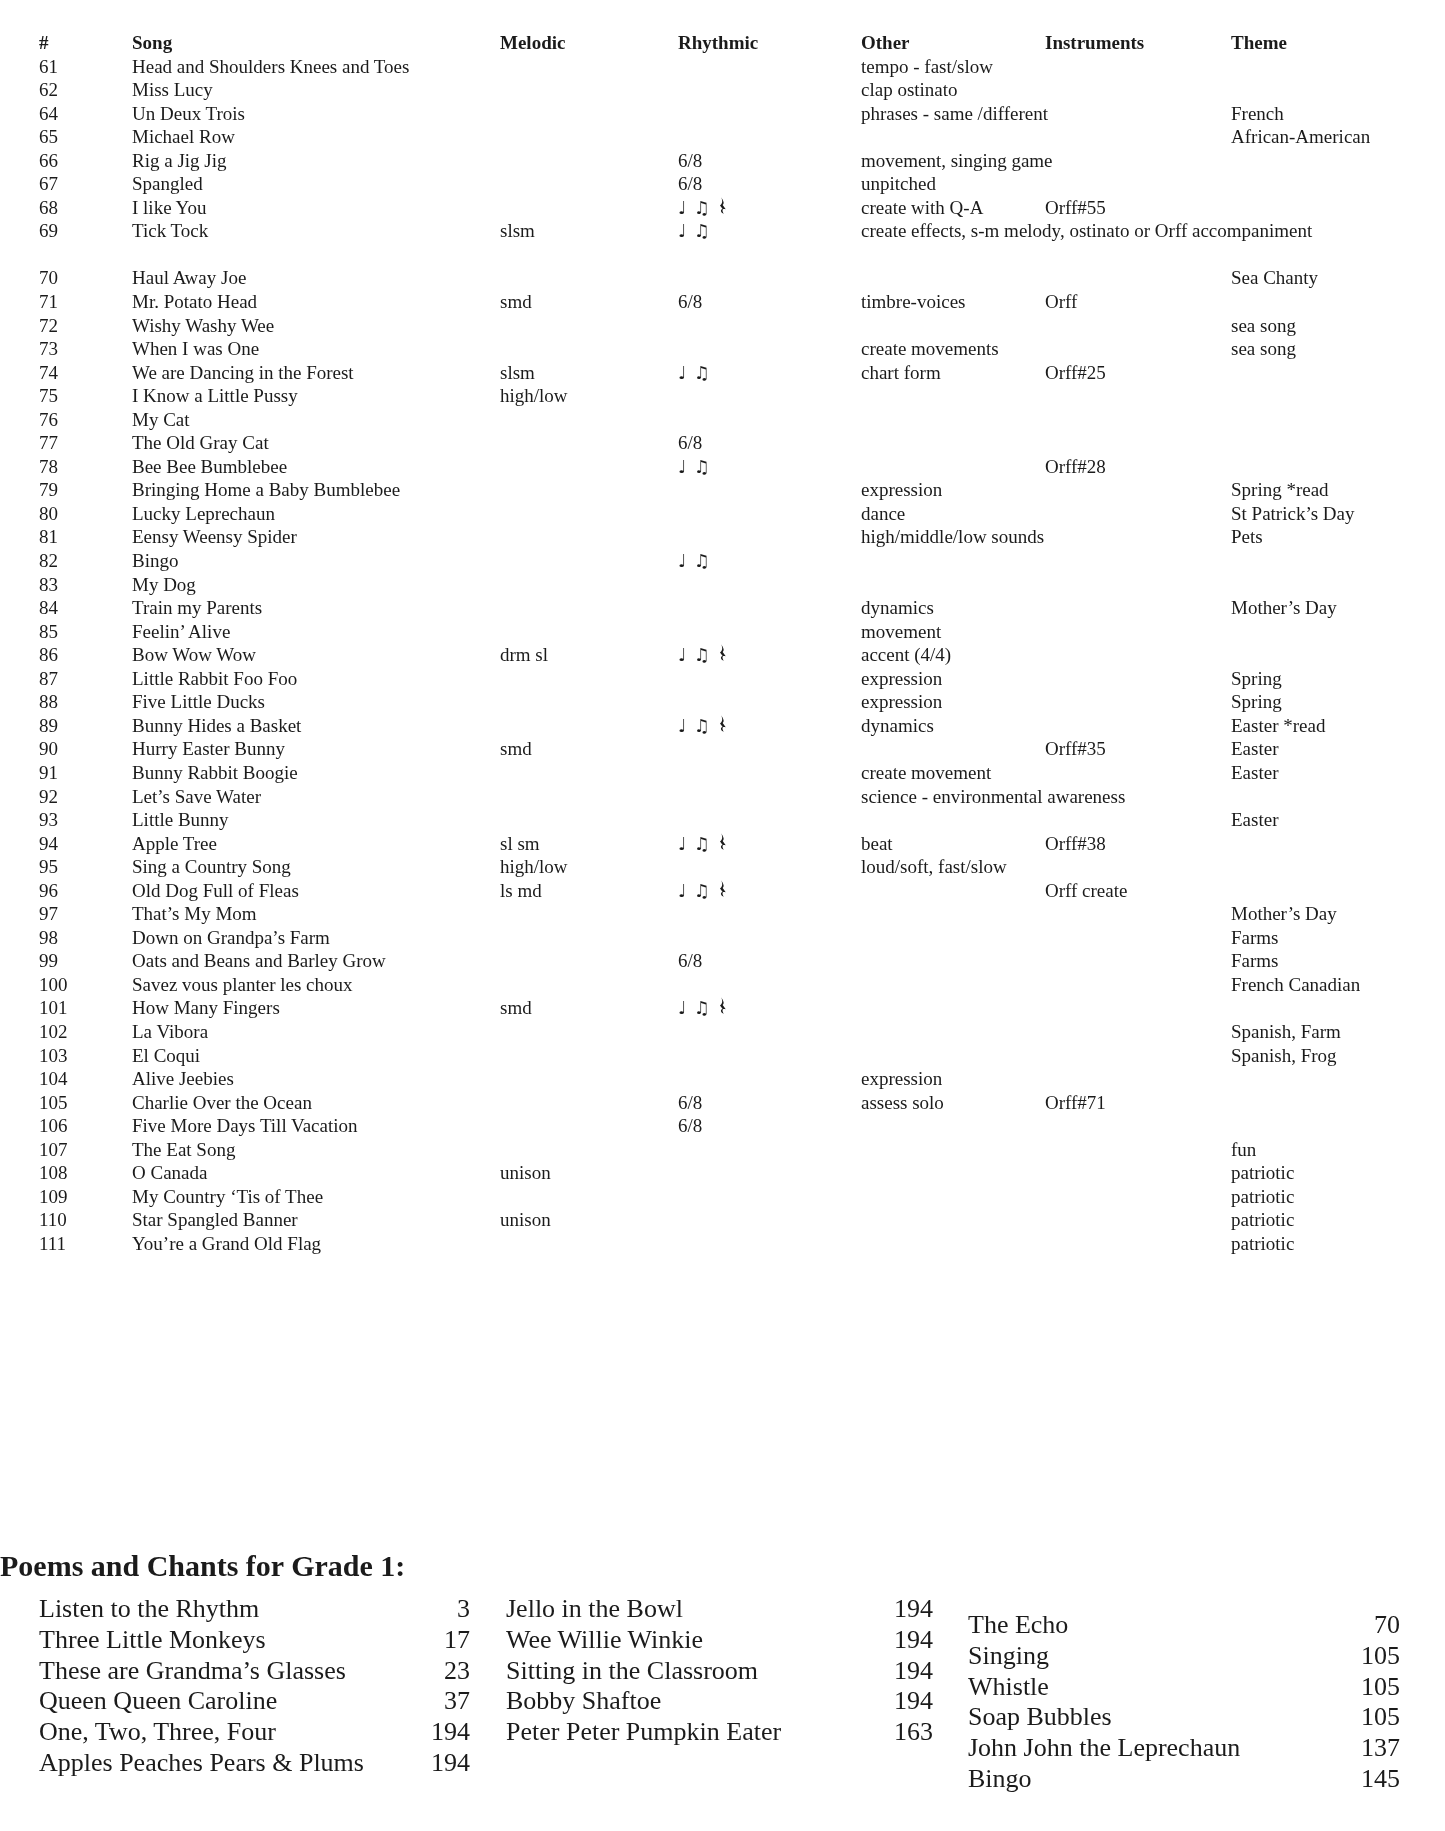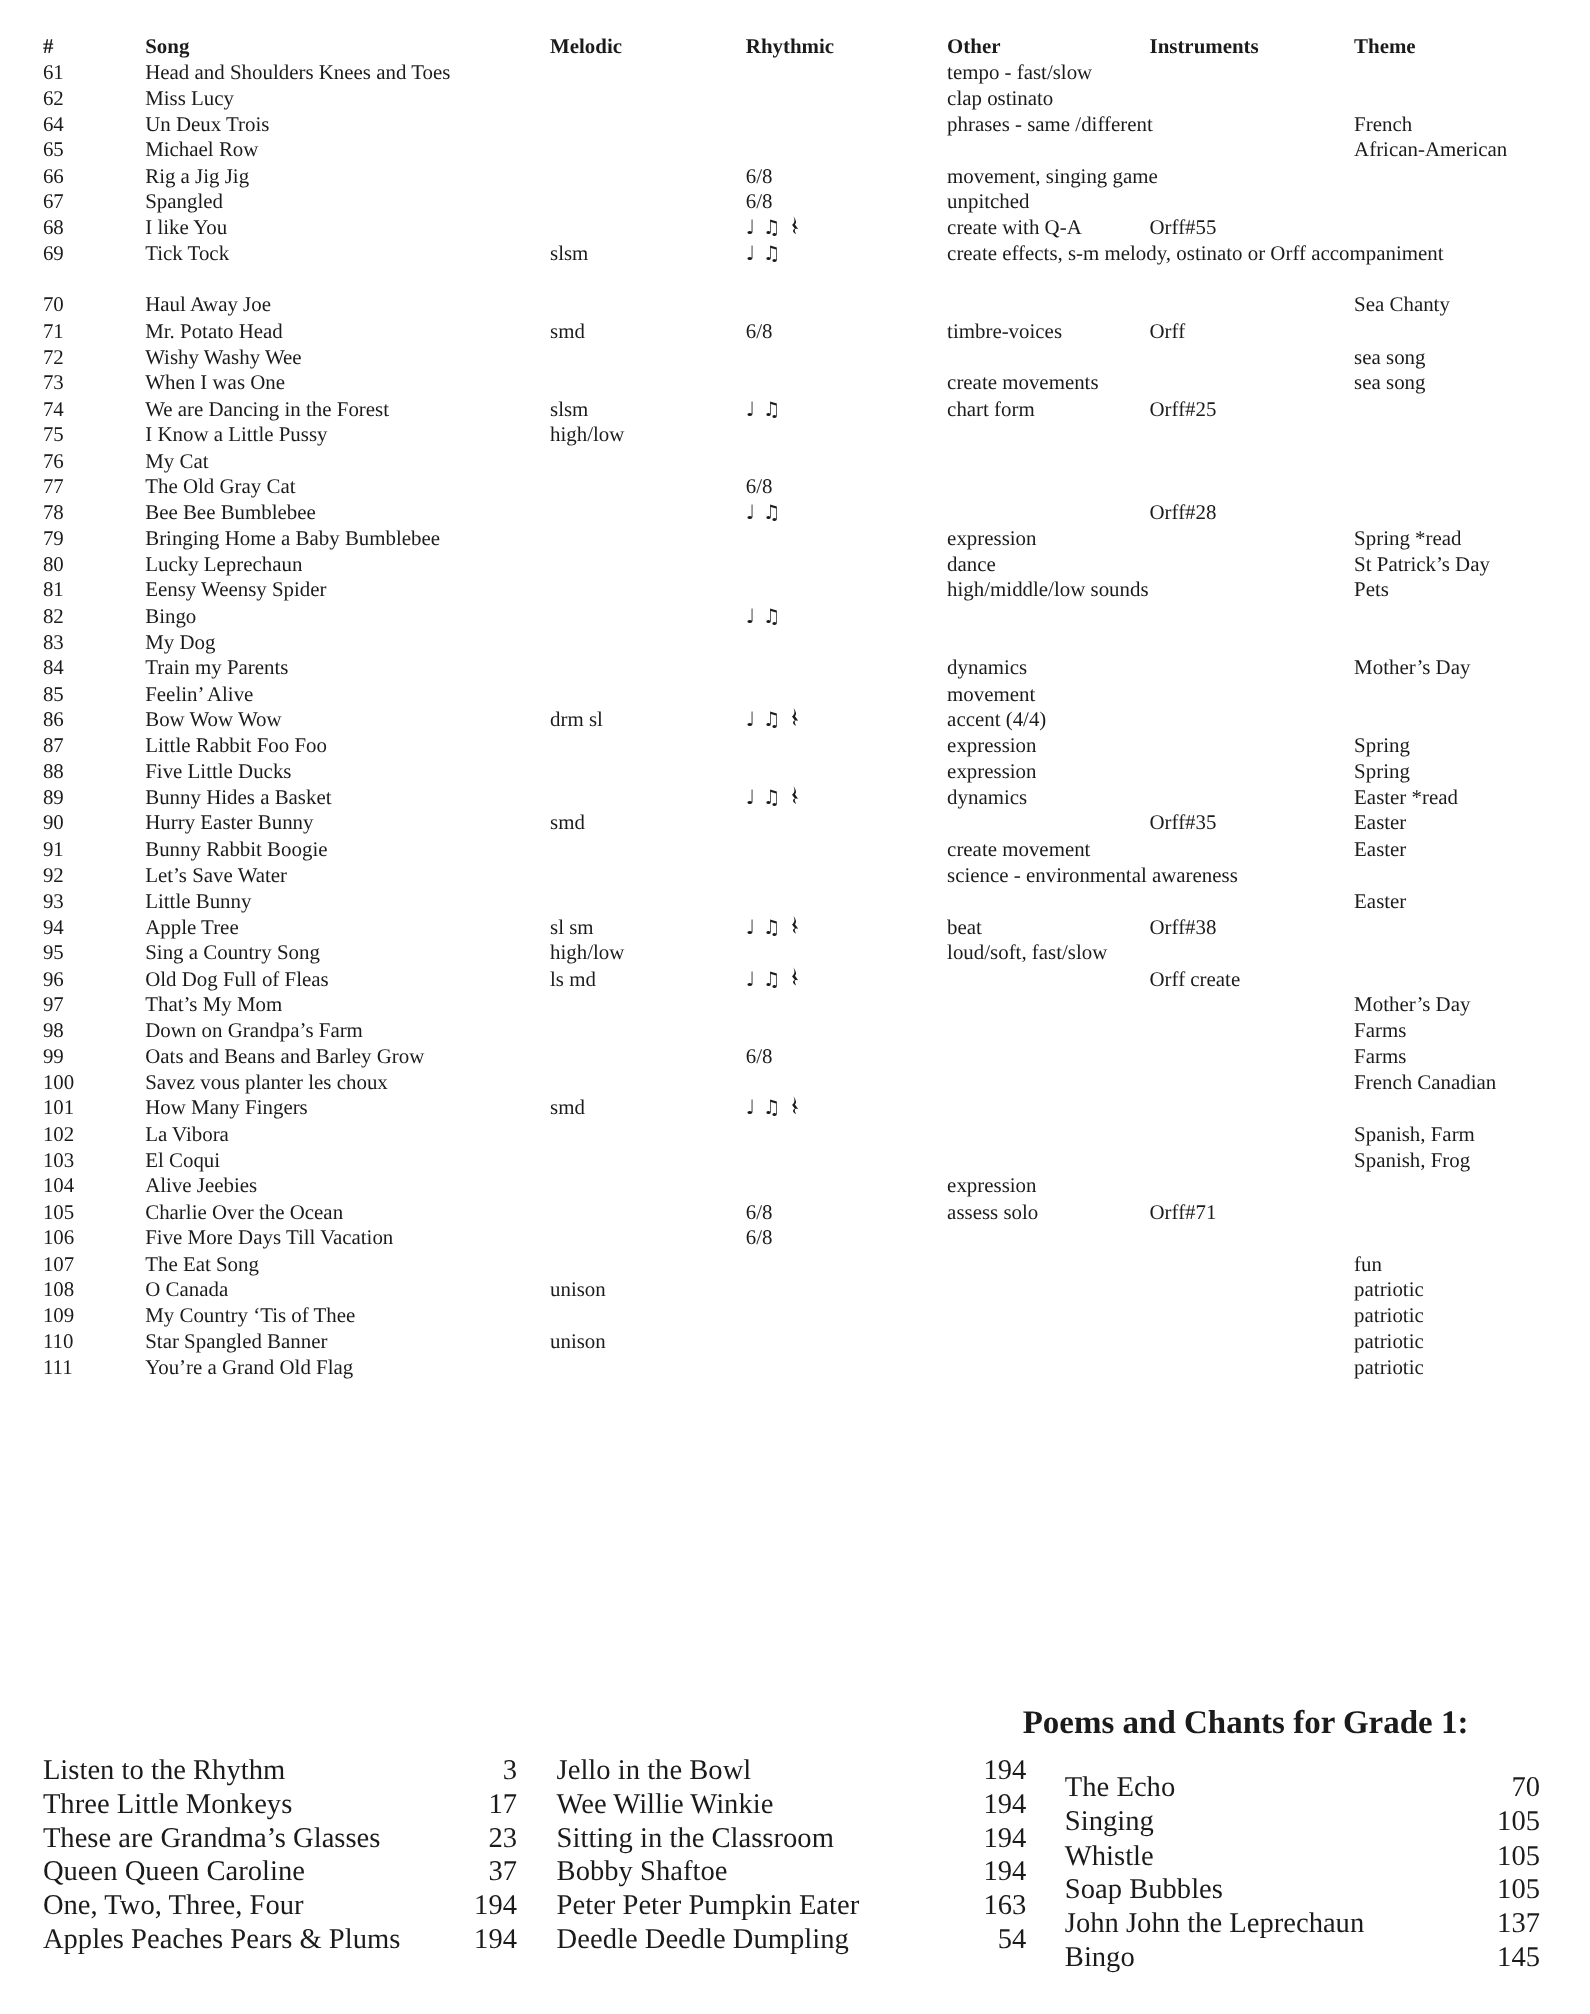--- a/index.html
+++ b/index.html
@@ -40,21 +40,21 @@
     vertical-align:-4px;
     margin-left:2px;
   }
   .rest-svg path { fill:#1b1b1b; }
 
   
   .poems-title {
     position:absolute;
     left:0; top:1549px;
     width:1335px;
-    text-align:right;
+    text-align:left;
     font-size:30px;
     font-weight:bold;
   }
   .poems-col {
     position:absolute;
     top:1594px;
     font-size:26px;
   }
   .poems-col.c1 { left:39px;  width:431px; }
   .poems-col.c2 { left:506px; width:427px; }
@@ -597,24 +597,20 @@
       <span class="poem-page">194</span>
     </div>
     <div class="poem-row">
       <span class="poem-name">Bobby Shaftoe</span>
       <span class="poem-page">194</span>
     </div>
     <div class="poem-row">
       <span class="poem-name">Peter Peter Pumpkin Eater</span>
       <span class="poem-page">163</span>
     </div>
-    <div class="poem-row">
-      <span class="poem-name">Deedle Deedle Dumpling</span>
-      <span class="poem-page">54</span>
-    </div>
   </div>
 <div class="poems-col c3">
     <div class="poem-row">
       <span class="poem-name">The Echo</span>
       <span class="poem-page">70</span>
     </div>
     <div class="poem-row">
       <span class="poem-name">Singing</span>
       <span class="poem-page">105</span>
     </div>

